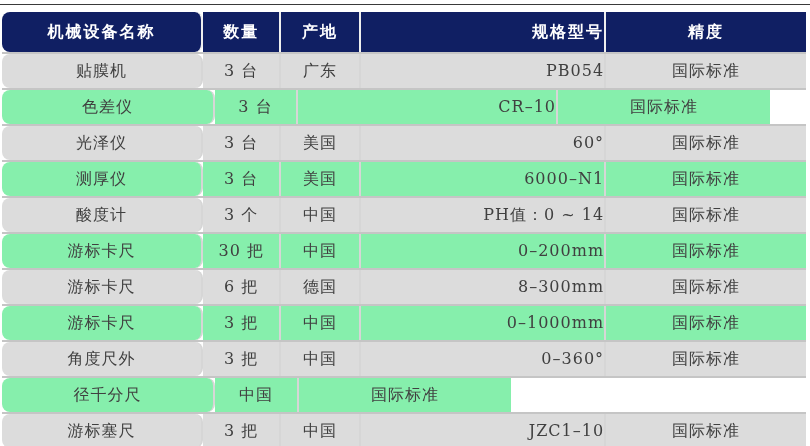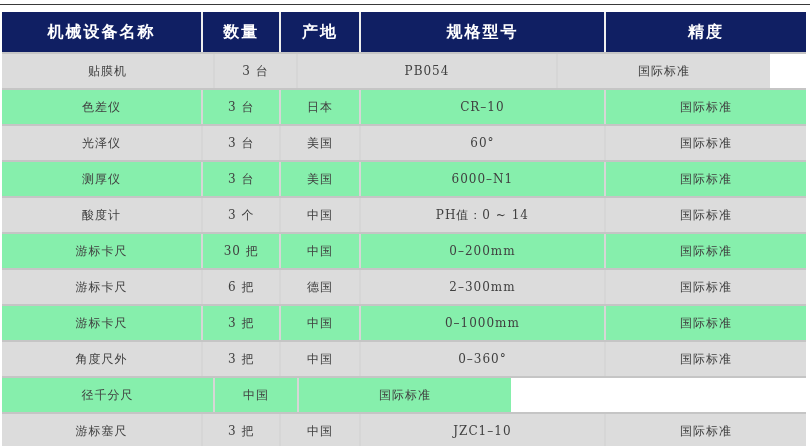--- a/index.html
+++ b/index.html
@@ -48,59 +48,59 @@
     color: #ffffff;
     font-weight: bold;
     font-size: 16px;
     height: 40px;
     line-height: 40px;
     letter-spacing: 2px;
     border-right: 2px solid #eeeeee;
   }
   .header-row .t-cell:last-child { border-right: none; }
   .body-row .t-cell {
-    font-size: 12px;
+    font-size: 16px;
     color: #404040;
     height: 34px;
     line-height: 34px;
     letter-spacing: 1px;
   }
   .body-row.shade-gray .t-cell { background: #dcdcdc; }
   .body-row.shade-white .t-cell { background: #86efac; }
-  .col-name      { width: 213px; }
+  .col-name      { width: 213px; border-radius: 8px; }
   .col-qty       { width: 83px; }
   .col-origin    { width: 84px; }
-  .col-spec      { width: 260px; }
+  .col-spec      { width: 260px; text-align: right; }
   .col-precision { width: 212px; }
 </style>
 </head>
 <body>
 
 <div class="top-line"></div>
 
 <div class="equip-table">
   <div class="t-row header-row">
     <div class="t-cell col-name">机械设备名称</div>
     <div class="t-cell col-qty">数量</div>
     <div class="t-cell col-origin">产地</div>
     <div class="t-cell col-spec">规格型号</div>
     <div class="t-cell col-precision">精度</div>
   </div>
   <div id="table-body">
   <div class="t-row body-row shade-gray">
     <div class="t-cell col-name">贴膜机</div>
     <div class="t-cell col-qty">3 台</div>
+    <div class="t-cell col-origin">广东</div>
     <div class="t-cell col-spec">PB054</div>
     <div class="t-cell col-precision">国际标准</div>
   </div>
 
   <div class="t-row body-row shade-white">
     <div class="t-cell col-name">色差仪</div>
     <div class="t-cell col-qty">3 台</div>
-    <div class="t-cell col-origin">日本</div>
     <div class="t-cell col-spec">CR–10</div>
     <div class="t-cell col-precision">国际标准</div>
   </div>
 
   <div class="t-row body-row shade-gray">
     <div class="t-cell col-name">光泽仪</div>
     <div class="t-cell col-qty">3 台</div>
     <div class="t-cell col-origin">美国</div>
     <div class="t-cell col-spec">60°</div>
     <div class="t-cell col-precision">国际标准</div>
@@ -127,21 +127,21 @@
     <div class="t-cell col-qty">30 把</div>
     <div class="t-cell col-origin">中国</div>
     <div class="t-cell col-spec">0–200mm</div>
     <div class="t-cell col-precision">国际标准</div>
   </div>
 
   <div class="t-row body-row shade-gray">
     <div class="t-cell col-name">游标卡尺</div>
     <div class="t-cell col-qty">6 把</div>
     <div class="t-cell col-origin">德国</div>
-    <div class="t-cell col-spec">2–300mm</div>
+    <div class="t-cell col-spec">8–300mm</div>
     <div class="t-cell col-precision">国际标准</div>
   </div>
 
   <div class="t-row body-row shade-white">
     <div class="t-cell col-name">游标卡尺</div>
     <div class="t-cell col-qty">3 把</div>
     <div class="t-cell col-origin">中国</div>
     <div class="t-cell col-spec">0–1000mm</div>
     <div class="t-cell col-precision">国际标准</div>
   </div>

